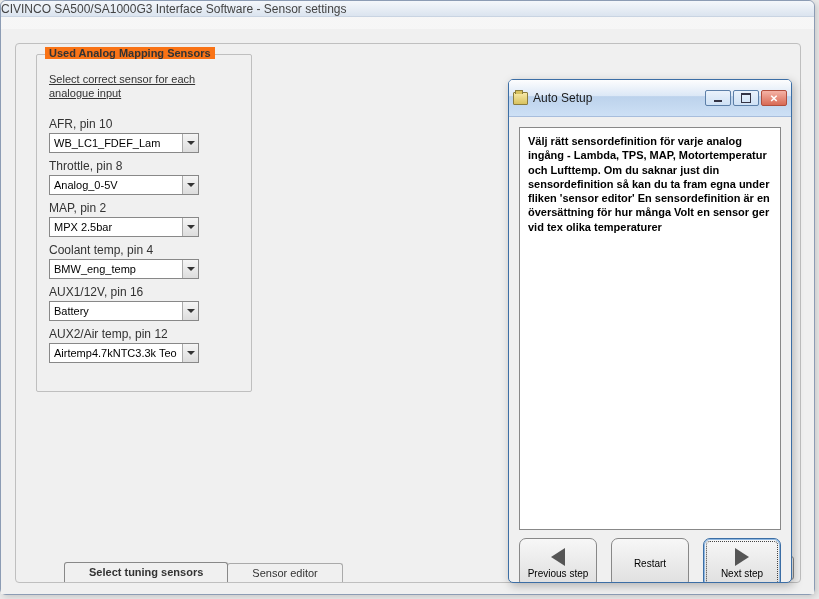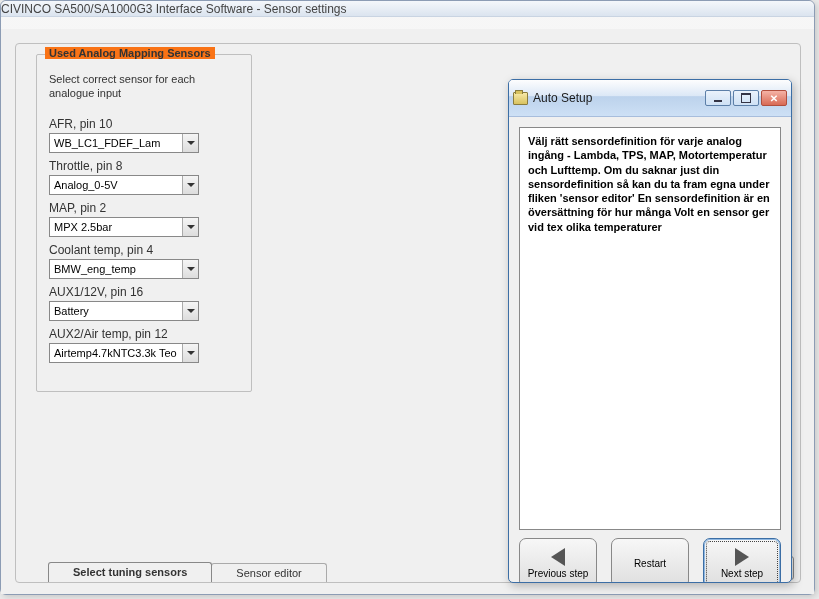--- a/index.html
+++ b/index.html
@@ -66,20 +66,21 @@
     padding-top: 10px;
   }
   .mapping-body {
     padding: 8px 12px 12px 12px;
     font-size: 11px;
     color: #333;
   }
   .hint {
     margin-bottom: 16px;
     line-height: 1.25;
+    text-decoration: underline;
   }
   .field-label {
     margin-top: 6px;
     margin-bottom: 2px;
     font-size: 12px;
     color: #333;
   }
   .combo {
     display: flex;
     width: 150px;
@@ -104,21 +105,21 @@
     display: flex; align-items: center; justify-content: center;
   }
   .tri-down {
     width: 0; height: 0;
     border-left: 4px solid transparent;
     border-right: 4px solid transparent;
     border-top: 4px solid #333;
   }
   .tabs {
     position: absolute;
-    bottom: 0; left: 8px;
+    bottom: 0; left: 24px;
     display: flex;
     align-items: flex-end;
     padding-left: 24px;
   }
   .tab {
     border: 1px solid #aaa;
     border-bottom: none;
     border-radius: 3px 3px 0 0;
     background: #f0f0f0;
     padding: 3px 24px;

